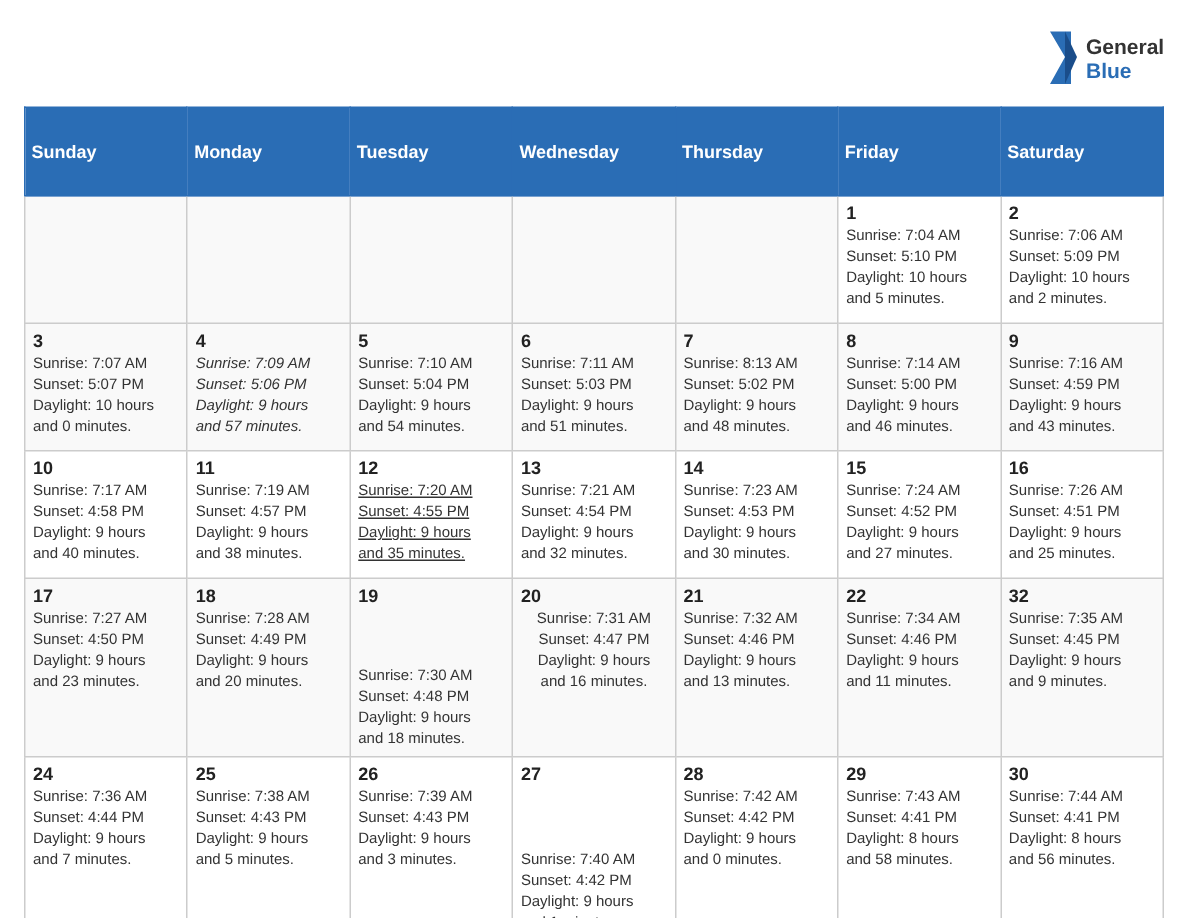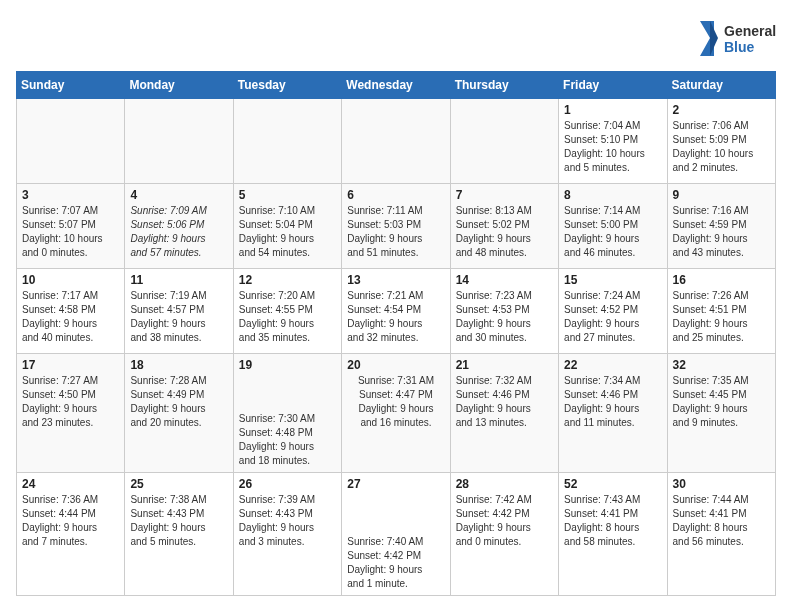--- a/index.html
+++ b/index.html
@@ -36,21 +36,21 @@
     table {
       width: 100%;
       border-collapse: collapse;
       table-layout: fixed;
     }
     thead th {
       background-color: #2a6db5;
       color: #fff;
       font-size: 12px;
       font-weight: bold;
-      padding: 6px 4px;
+      padding: 22px 4px;
       text-align: left;
       border: 1px solid #2a6db5;
     }
     td {
       border: 1px solid #ccc;
       vertical-align: top;
       padding: 4px 5px;
       font-size: 10px;
       color: #333;
       height: 85px;
@@ -190,21 +190,21 @@
         </td>
         <td>
           <div class="day-number">11</div>
           <div class="day-info" style="white-space: pre-line;">Sunrise: 7:19 AM
 Sunset: 4:57 PM
 Daylight: 9 hours
 and 38 minutes.</div>
         </td>
         <td>
           <div class="day-number">12</div>
-          <div class="day-info" style="white-space: pre-line;">Sunrise: 7:20 AM
+          <div class="day-info" style="white-space: pre-line; text-decoration: underline;">Sunrise: 7:20 AM
 Sunset: 4:55 PM
 Daylight: 9 hours
 and 35 minutes.</div>
         </td>
         <td>
           <div class="day-number">13</div>
           <div class="day-info" style="white-space: pre-line;">Sunrise: 7:21 AM
 Sunset: 4:54 PM
 Daylight: 9 hours
 and 32 minutes.</div>
@@ -312,21 +312,21 @@
 and 1 minute.</div>
         </td>
         <td>
           <div class="day-number">28</div>
           <div class="day-info" style="white-space: pre-line;">Sunrise: 7:42 AM
 Sunset: 4:42 PM
 Daylight: 9 hours
 and 0 minutes.</div>
         </td>
         <td>
-          <div class="day-number">52</div>
+          <div class="day-number">29</div>
           <div class="day-info" style="white-space: pre-line;">Sunrise: 7:43 AM
 Sunset: 4:41 PM
 Daylight: 8 hours
 and 58 minutes.</div>
         </td>
         <td>
           <div class="day-number">30</div>
           <div class="day-info" style="white-space: pre-line;">Sunrise: 7:44 AM
 Sunset: 4:41 PM
 Daylight: 8 hours

